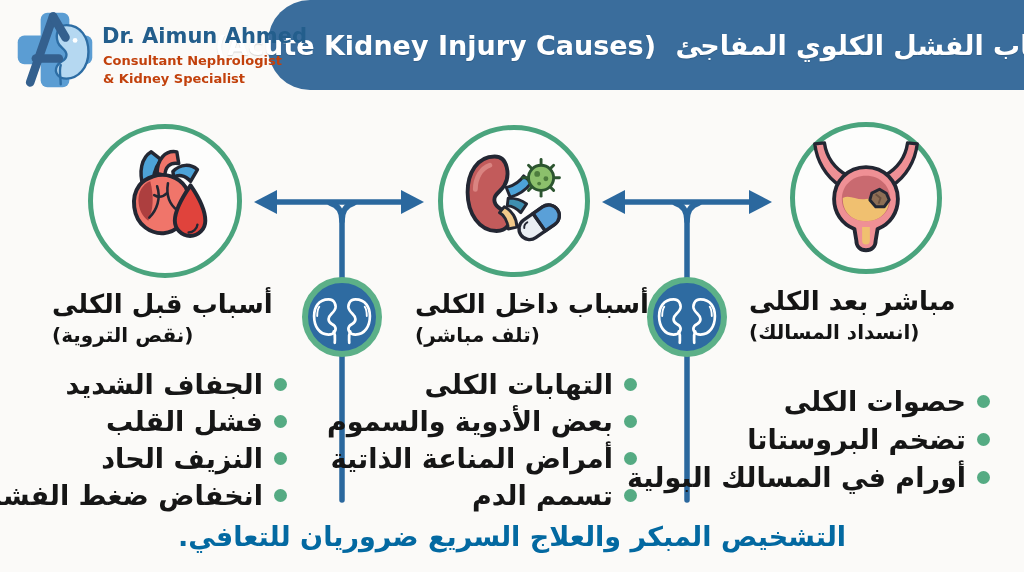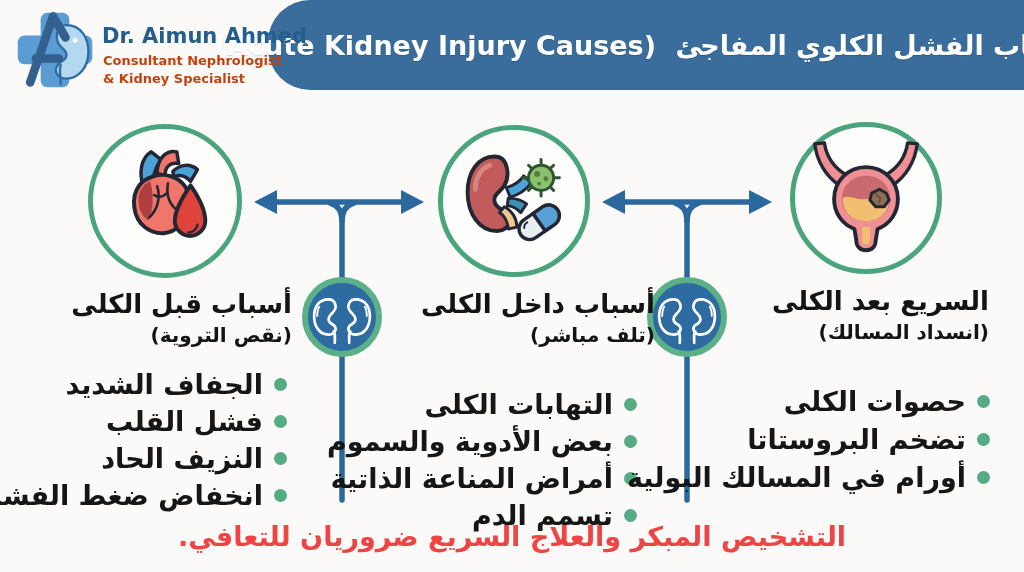--- a/index.html
+++ b/index.html
@@ -25,40 +25,40 @@
   #circle-bladder{left:790px;top:122px;width:152px;height:152px;}
 
   
   #connectors{position:absolute;left:0;top:0;pointer-events:none;}
   .badge{position:absolute;width:80px;height:80px;border-radius:50%;background:#2e6ba1;
          border:6px solid #5cb088;box-sizing:border-box;display:flex;align-items:center;justify-content:center;}
   #badge-left{left:302px;top:277px;}
   #badge-right{left:647px;top:277px;}
 
   
-  .col-heading{position:absolute;width:240px;text-align:right;direction:rtl;color:#141414;}
+  .col-heading{position:absolute;width:240px;text-align:left;direction:rtl;color:#141414;}
   .col-heading .h1{font-size:26px;font-weight:bold;line-height:34px;}
   .col-heading .h2{font-size:20px;font-weight:bold;line-height:28px;}
   #head-left{left:52px;top:287px;}
   #head-center{left:415px;top:287px;}
   #head-right{left:749px;top:284px;}
 
   
   .cause-list{position:absolute;list-style:none;margin:0;padding:0;direction:rtl;}
   .cause-list li{display:flex;align-items:center;gap:11px;height:37px;}
   .dot{width:13px;height:13px;border-radius:50%;background:#55ab83;flex:0 0 auto;}
   .cause-text{font-size:27px;font-weight:bold;color:#161616;white-space:nowrap;}
   #list-left{right:737px;top:366px;}
-  #list-center{right:387px;top:386px;}
+  #list-center{right:387px;top:366px;}
   #list-right{right:34px;top:364px;margin-top:18px;}
   #list-right li{height:38px;}
 
   
   .footer-note{position:absolute;left:0;top:521px;width:1024px;text-align:center;direction:rtl;
-               font-size:27px;font-weight:bold;color:#ef4444;}
+               font-size:27px;font-weight:bold;color:#0369a1;}
 </style>
 </head>
 <body>
 
 <div id="stage">
 
   <div class="banner">
     <div class="banner-title">
       <span>أسباب الفشل الكلوي المفاجئ</span>
       <span class="en">(Acute Kidney Injury Causes)</span>
@@ -191,21 +191,21 @@
 
   <div class="col-heading" id="head-left">
     <div class="h1">أسباب قبل الكلى</div>
     <div class="h2">(نقص التروية)</div>
   </div>
   <div class="col-heading" id="head-center">
     <div class="h1">أسباب داخل الكلى</div>
     <div class="h2">(تلف مباشر)</div>
   </div>
   <div class="col-heading" id="head-right">
-    <div class="h1">السريع بعد الكلى</div>
+    <div class="h1">مباشر بعد الكلى</div>
     <div class="h2">(انسداد المسالك)</div>
   </div>
 
   <ul class="cause-list" id="list-left">
     <li>
         <span class="dot"></span>
         <span class="cause-text">الجفاف الشديد</span>
       </li>
     <li>
         <span class="dot"></span>

